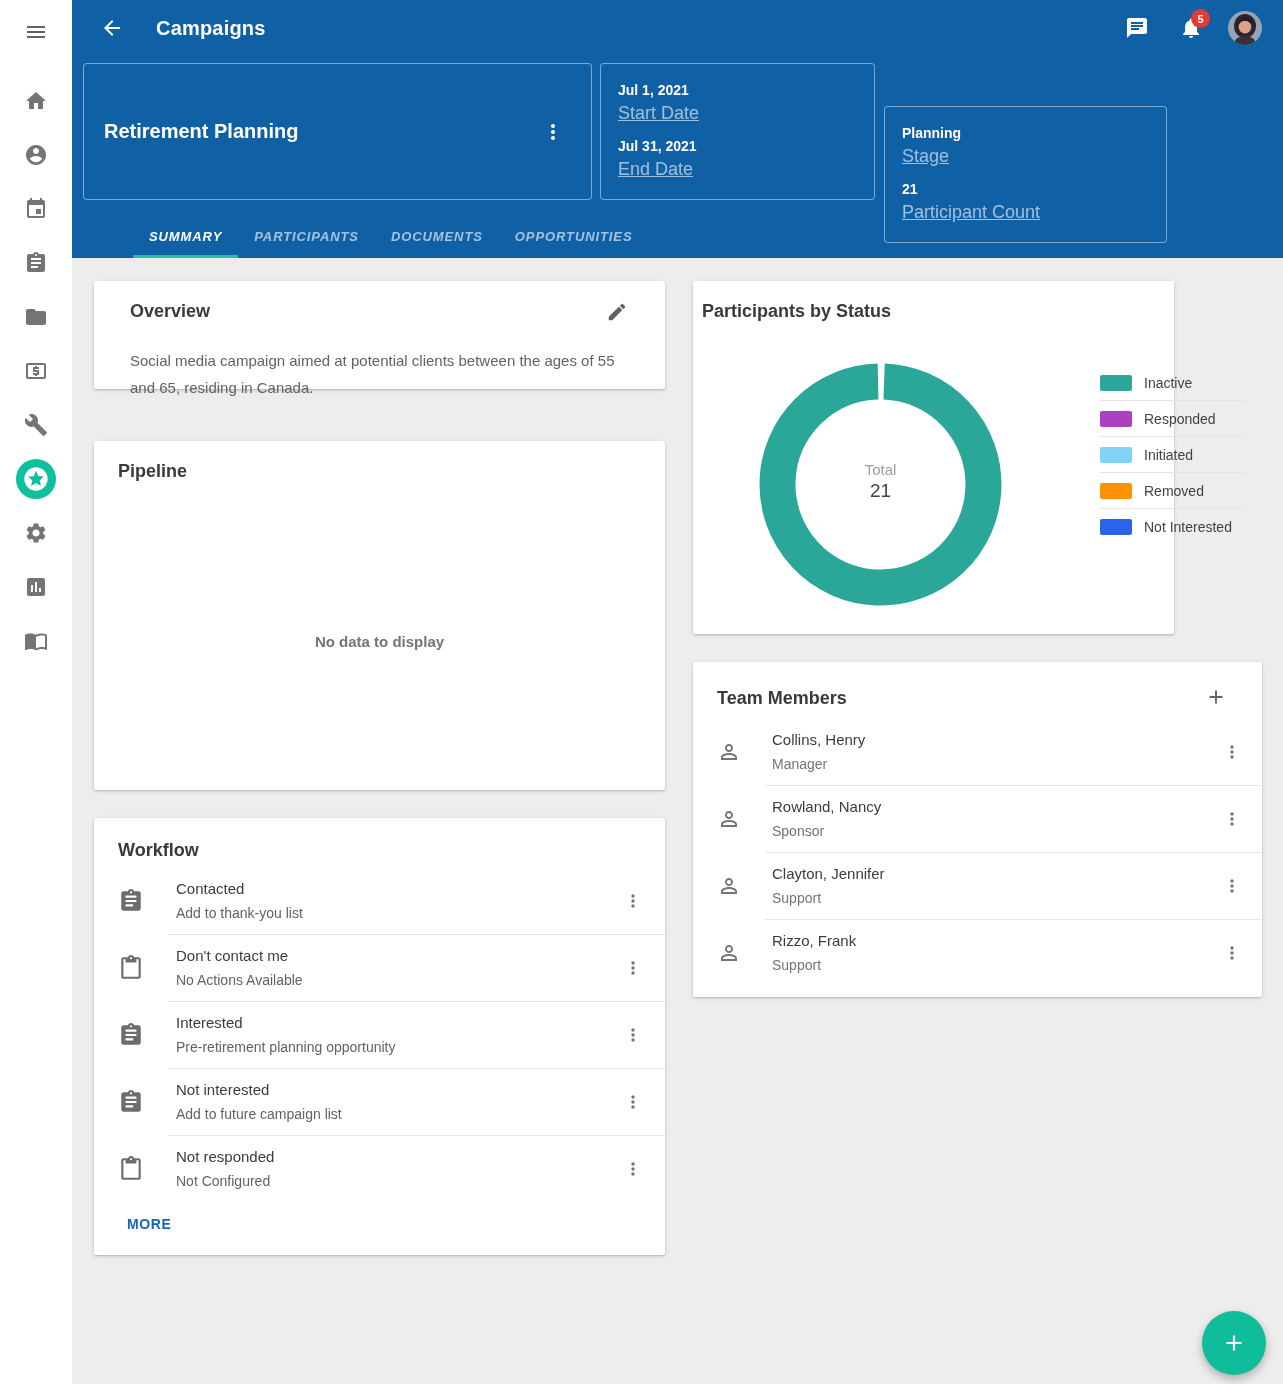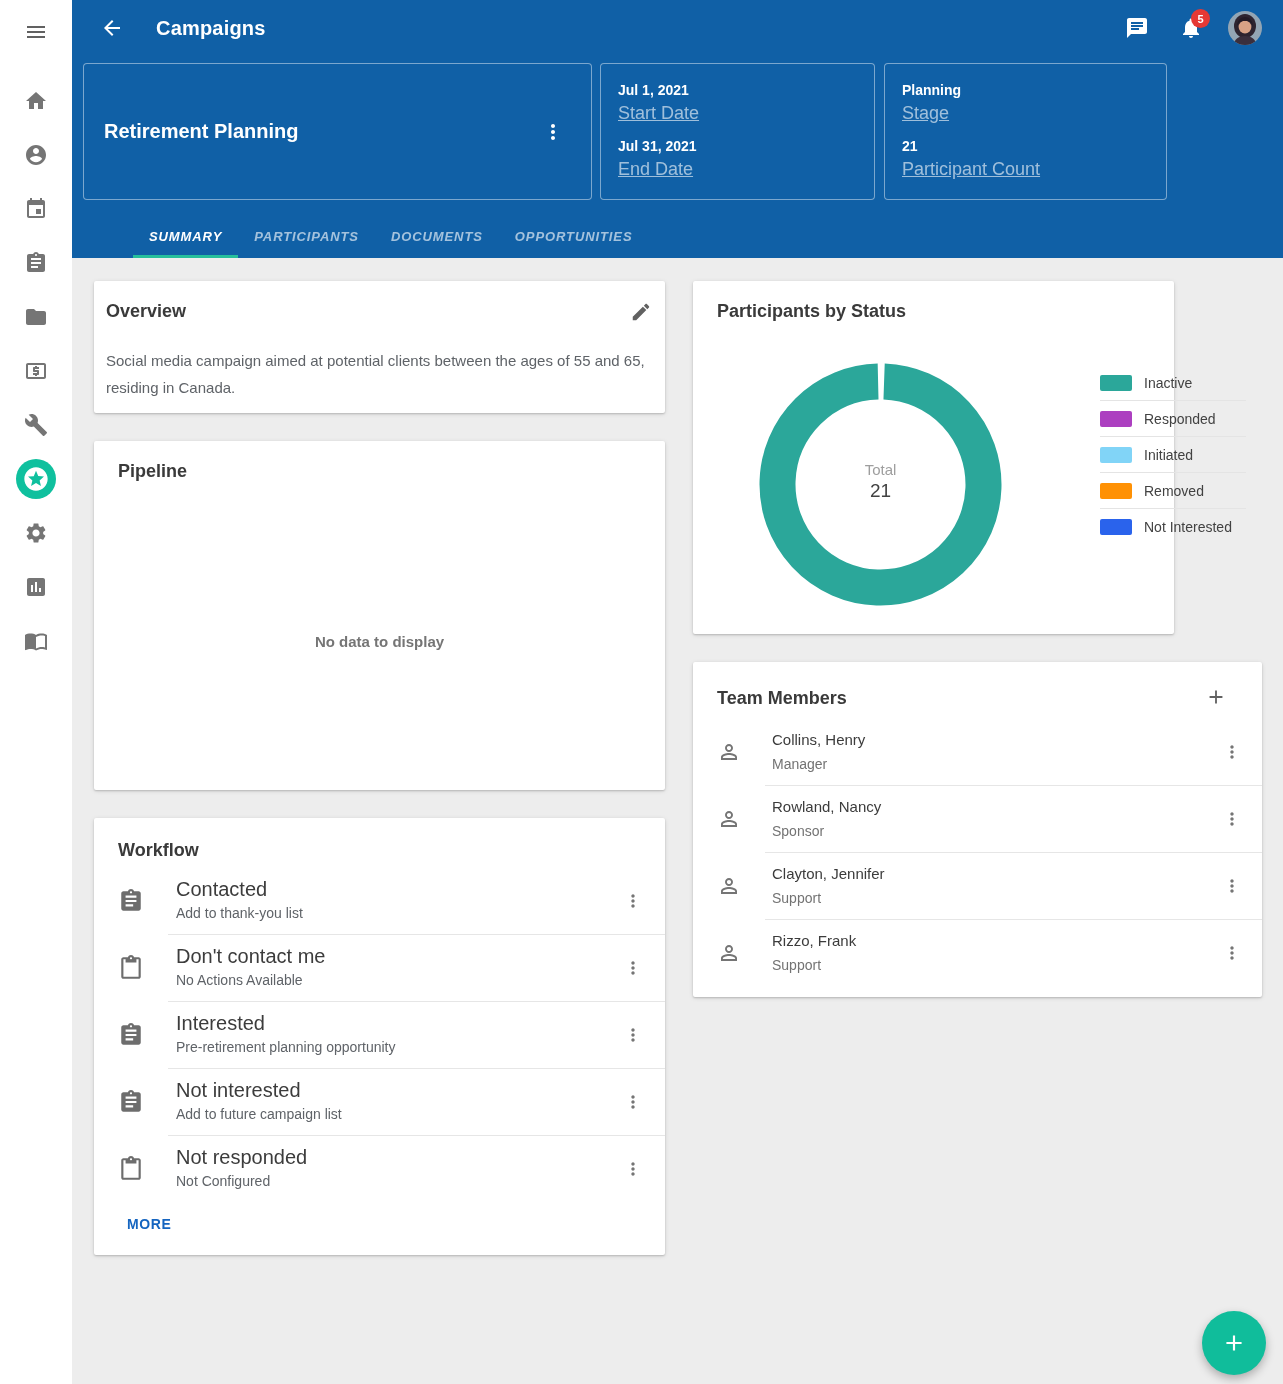--- a/index.html
+++ b/index.html
@@ -25,47 +25,47 @@
   .badge { position:absolute; top:1px; right:1px; min-width:19px; height:19px; border-radius:50%; background:#E53935; color:#fff; font-size:11px; font-weight:700; display:flex; align-items:center; justify-content:center; }
   .avatar-btn { width:40px; height:40px; border:none; background:none; cursor:pointer; display:flex; align-items:center; justify-content:center; }
   .avatar-btn svg { width:34px; height:34px; }
 
   .info-cards { position:absolute; left:11px; top:63px; display:flex; }
   .info-card { border:1px solid rgba(255,255,255,0.45); border-radius:4px; background:#1060A6; }
   .card-name { width:509px; height:137px; display:flex; align-items:center; padding:0 18px 0 20px; margin-right:8px; }
   .campaign-name { color:#ffffff; font-size:20px; font-weight:700; flex:1; }
   .kebab-white svg { fill:#ffffff; }
   .card-fields { width:275px; height:137px; padding:16px 16px 0 17px; margin-right:9px; }
-  .card-fields.stage { width:283px; margin-right:0; }
+  .card-fields.stage { width:283px; margin-right:0;margin-top:43px; }
   .fld { margin-bottom:13px; }
   .fld-value { color:#ffffff; font-size:14px; font-weight:700; line-height:20px; }
   .fld-label { color:rgba(255,255,255,0.60); font-size:18px; line-height:20px; margin-top:3px;text-decoration:underline; }
 
   .tabs { position:absolute; left:61px; bottom:0; display:flex; }
   .tab { position:relative; height:44px; padding:0 16px; display:flex; align-items:center; background:none; border:none; cursor:pointer;
          color:rgba(255,255,255,0.62); font-size:13px; font-weight:700; letter-spacing:.9px; font-family:"Liberation Sans", sans-serif;font-style:italic; }
   .tab.active { color:#ffffff; }
   .tab.active::after { content:""; position:absolute; left:0; right:0; bottom:0; height:3px; background:#26BF9B; }
 
   
   .content { position:absolute; left:72px; top:258px; width:1211px; height:1126px; background:#EDEDED; }
   .card { position:absolute; background:#ffffff; border-radius:2px; box-shadow:0 1px 2px rgba(0,0,0,0.18), 0 1px 5px rgba(0,0,0,0.10); }
   .card-title { font-size:18px; color:#3a3a3a; }
 
-  .overview { left:22px; top:23px; width:571px; height:132px; padding:20px 12px; }
+  .overview { left:22px; top:23px; width:571px; height:108px; padding:20px 36px; }
   .overview-head { display:flex; align-items:flex-start; }
   .overview-head .card-title { flex:1; }
   .edit-btn { background:none; border:none; cursor:pointer; width:24px; height:24px; }
   .edit-btn svg { width:22px; height:22px; fill:#616161; }
   .overview-text { margin-top:22px; font-size:15px; color:#5f6368; line-height:27px; }
 
   .pipeline { left:22px; top:183px; width:571px; height:349px; padding:20px 24px; }
   .empty-msg { position:absolute; left:0; right:0; top:192px; text-align:center; color:#757575; font-size:15px; font-weight:700; }
 
-  .pbs { left:621px; top:23px; width:481px; height:353px; padding:20px 24px; }
+  .pbs { left:621px; top:23px; width:481px; height:353px; padding:20px 9px; }
   .donut-wrap { position:absolute; left:66px; top:82px; width:243px; height:243px; }
   .donut-wrap svg { width:243px; height:243px; }
   .donut-center { position:absolute; left:0; top:98px; width:243px; text-align:center; }
   .donut-total-label { color:#9e9e9e; font-size:15px; line-height:18px; }
   .donut-total-value { color:#424242; font-size:19px; line-height:24px; }
   .legend { position:absolute; left:407px; top:84px; width:146px; }
   .legend-item { height:36px; display:flex; align-items:center; border-bottom:1px solid #e4e4e4; }
   .legend-item:last-child { border-bottom:none; }
   .legend-item svg { width:32px; height:16px; margin-right:12px; flex:none; }
   .legend-label { font-size:14px; color:#424242; white-space:nowrap; }
@@ -85,21 +85,21 @@
   .kebab-btn { background:none; border:none; cursor:pointer; width:36px; height:36px; display:flex; align-items:center; justify-content:center; }
   .kebab-btn svg { width:20px; height:20px; fill:#757575; }
 
   .workflow { left:22px; top:560px; width:571px; height:437px; padding:0; }
   .wf-head { padding:22px 24px 6px 24px; }
   .wf-row { position:relative; height:67px; display:flex; align-items:center; padding:0 14px 0 24px; }
   .wf-row + .wf-row::before { content:""; position:absolute; left:74px; right:0; top:0; height:1px; background:#e6e6e6; }
   .wf-icon { width:26px; height:26px; margin-right:32px; flex:none; }
   .wf-icon svg { width:26px; height:26px; fill:#6d6d6d; }
   .wf-text { flex:1; }
-  .wf-title { font-size:20px; color:#3c3c3c; line-height:20px; }
+  .wf-title { font-size:15px; color:#3c3c3c; line-height:20px; }
   .wf-sub { font-size:14px; color:#5f6368; line-height:20px; margin-top:4px; }
   .more-btn { background:none; border:none; cursor:pointer; margin:14px 0 0 33px; color:#1565C0; font-size:14px; font-weight:700; letter-spacing:.6px; font-family:"Liberation Sans", sans-serif; }
 
   .fab { position:absolute; left:1202px; top:1311px; width:64px; height:64px; border-radius:50%; border:none; cursor:pointer;
          background:#10BD9B; color:#ffffff; box-shadow:0 4px 10px rgba(0,0,0,0.28); display:flex; align-items:center; justify-content:center; z-index:10; }
   .fab svg { width:26px; height:26px; fill:#ffffff; }
 </style>
 </head>
 <body>
 

